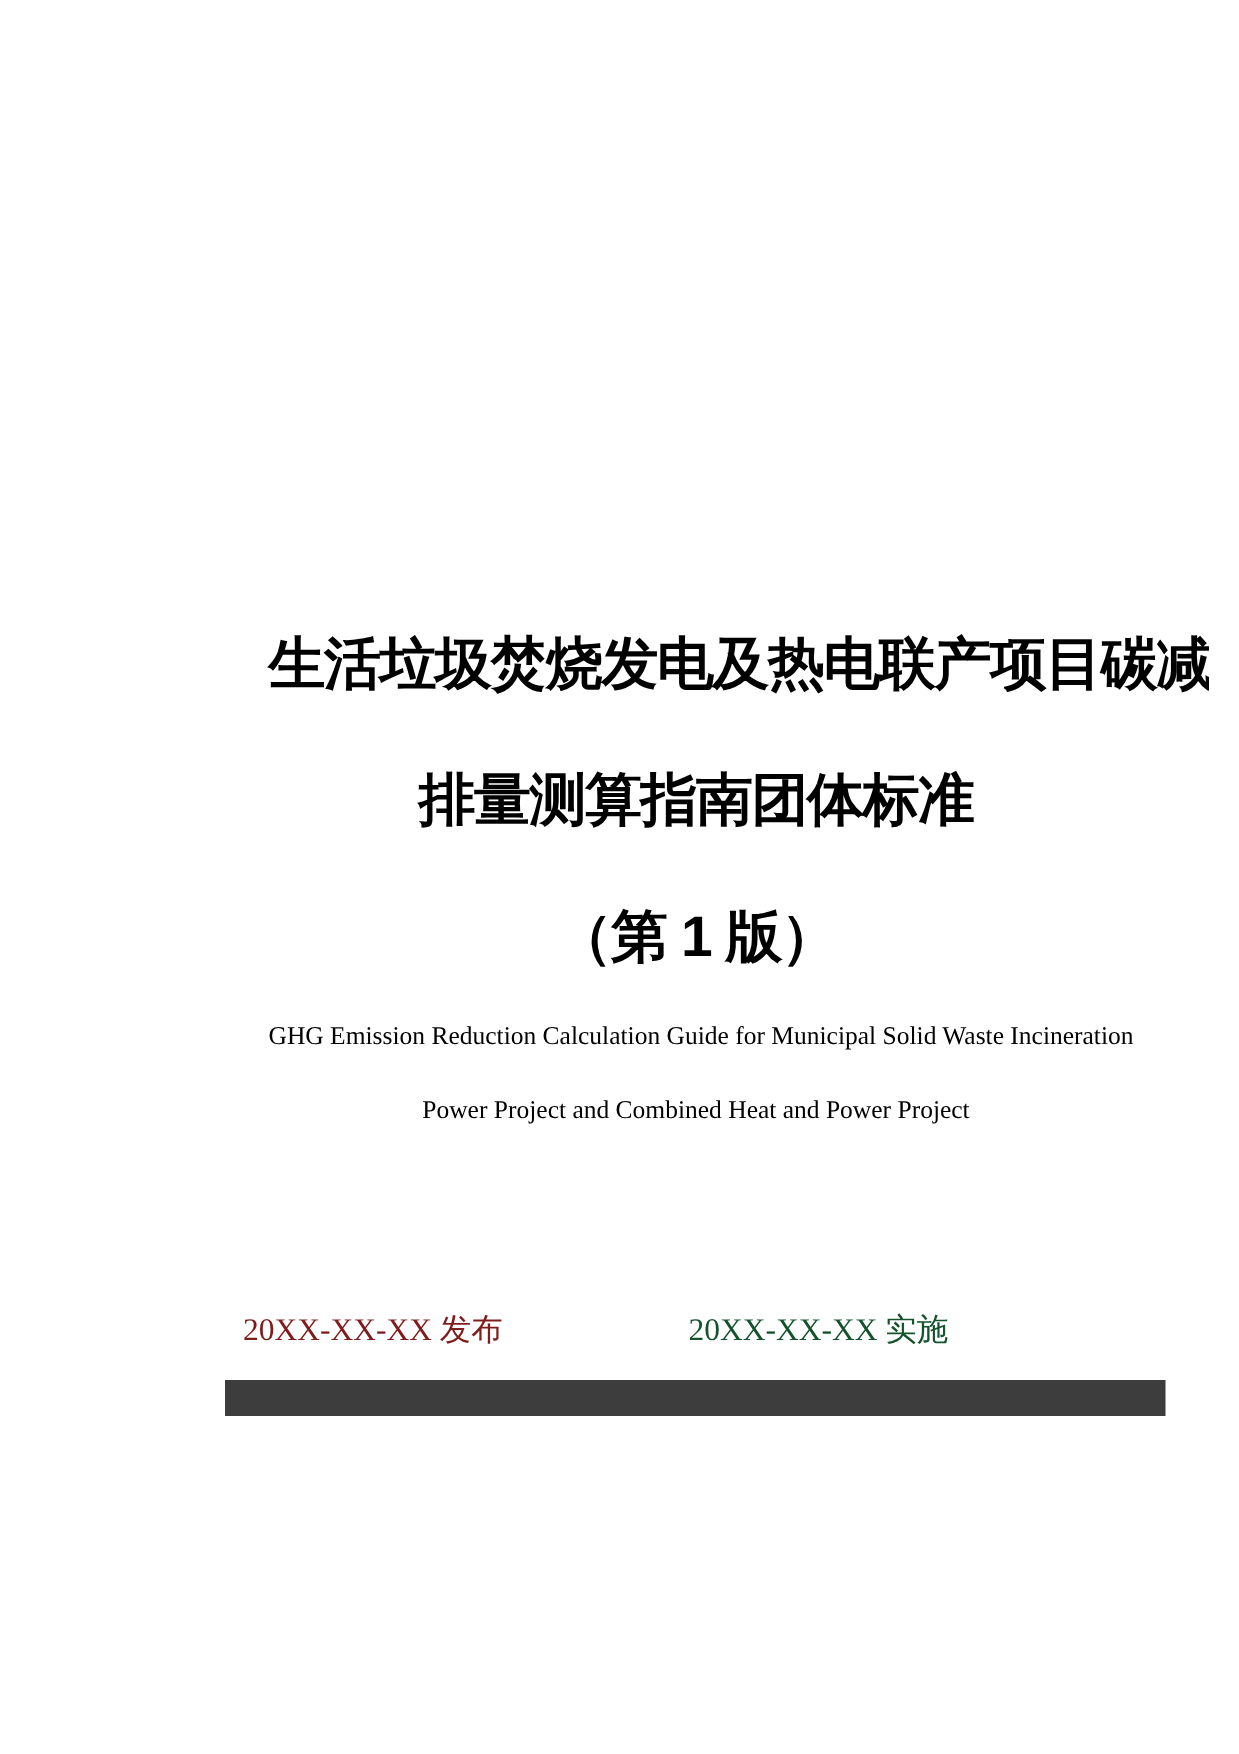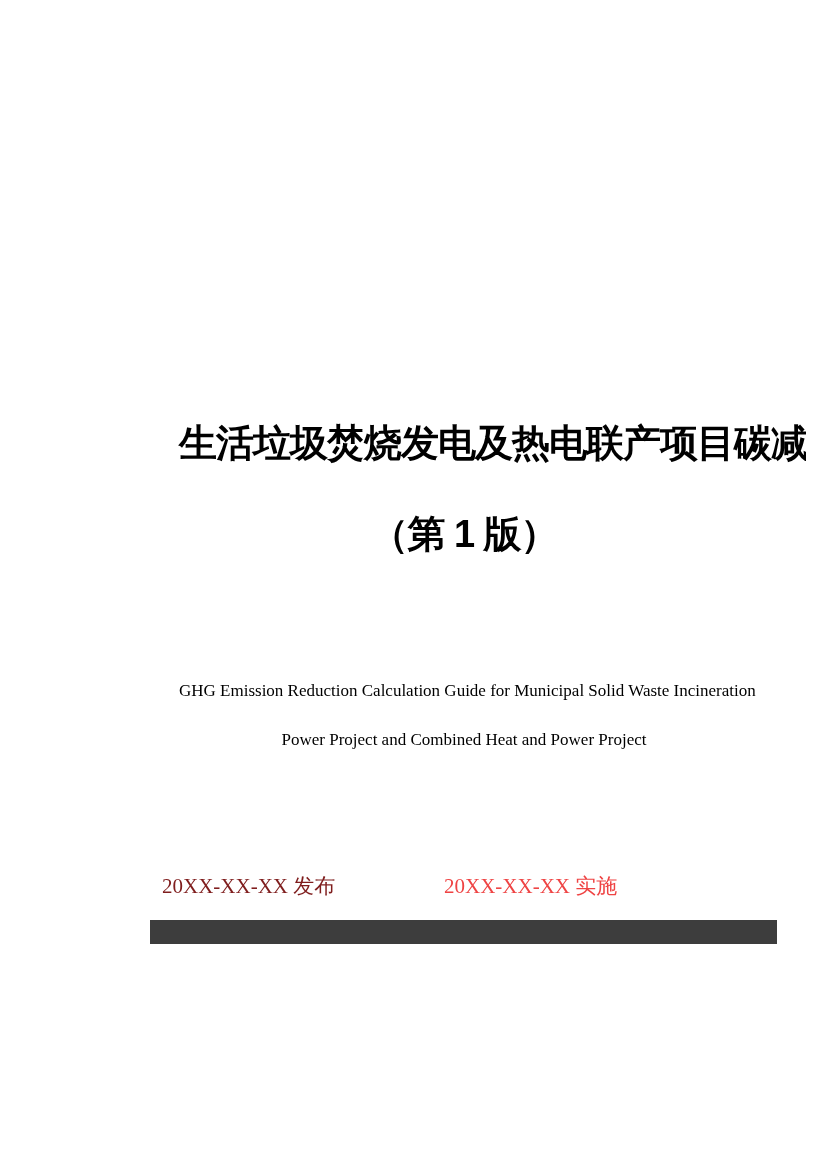--- a/index.html
+++ b/index.html
@@ -44,23 +44,23 @@
     left: 110px;
     top: 821px;
     color: #7f1d1d;
     font-family: "Liberation Serif", serif;
     font-size: 21px;
     line-height: 26px;
     white-space: nowrap;
   }
   .date-implement {
     position: absolute;
-    left: 392px;
+    left: 407px;
     top: 821px;
-    color: #ef4444;
+    color: #14532d;
     font-family: "Liberation Serif", serif;
     font-size: 21px;
     line-height: 26px;
     white-space: nowrap;
   }
   .bottom-rule {
     position: absolute;
     left: 110px;
     top: 880px;
     width: 627px;
@@ -68,20 +68,21 @@
     background: #3d3d3d;
   }
 </style>
 </head>
 <body>
 
 <div class="page">
 
   <div class="title-block">
     <div class="title-line">生活垃圾焚烧发电及热电联产项目碳减</div>
+    <div class="title-line">排量测算指南团体标准</div>
     <div class="title-line">（第 1 版）</div>
   </div>
 
   <div class="subtitle-block">
     <div class="subtitle-line">GHG Emission Reduction Calculation Guide for Municipal Solid Waste Incineration</div>
     <div class="subtitle-line">Power Project and Combined Heat and Power Project</div>
   </div>
 
   <div class="date-issue">20XX-XX-XX 发布</div>
 

